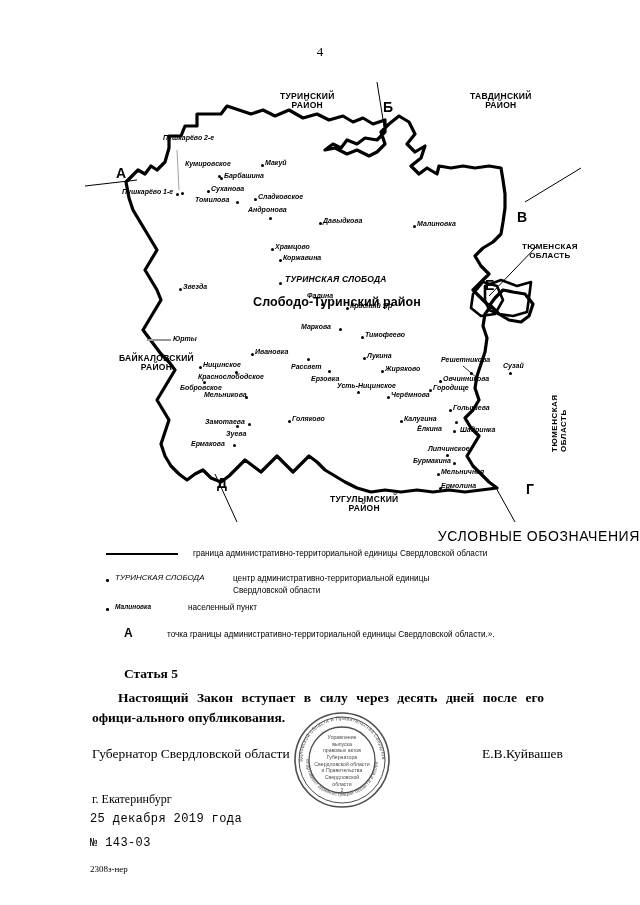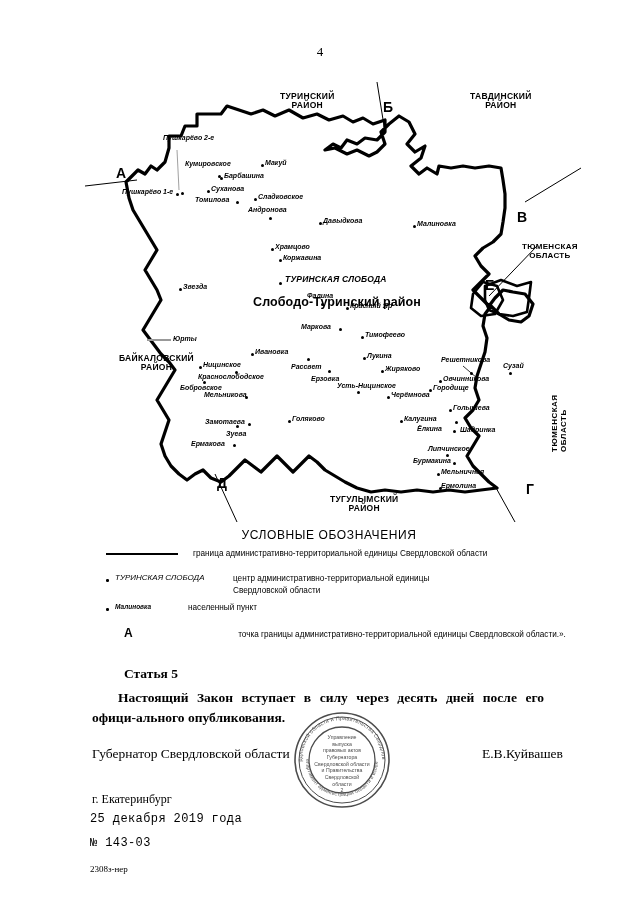--- a/index.html
+++ b/index.html
@@ -98,23 +98,23 @@
     border-radius: 50%;
   }
   
   .legend {
     position: absolute;
     left: 0;
     top: 528px;
     width: 640px;
   }
   .legend-title {
-    text-align: center;
-    font-family: "Liberation Sans", sans-serif;
-    font-size: 12px;
+    text-align: right;
+    font-family: "Liberation Sans", sans-serif;
+    font-size: 14px;
     letter-spacing: .6px;
     margin-left: 18px;
   }
   .legend-line {
     position: absolute;
     left: 106px;
     top: 25px;
     width: 72px;
     height: 2px;
     background: #000;
@@ -423,21 +423,21 @@
     <div class="legend-dot" style="left:106px; top:51px;"></div>
     <div class="legend-sample-center" style="left:115px; top:45px;">ТУРИНСКАЯ СЛОБОДА</div>
     <div class="legend-desc" style="left:233px; top:45px; width:360px;">центр административно-территориальной единицы
 Свердловской области</div>
 
     <div class="legend-dot" style="left:106px; top:80px;"></div>
     <div class="legend-sample-point" style="left:115px; top:75px;">Малиновка</div>
     <div class="legend-desc" style="left:188px; top:74px; width:300px;">населенный пункт</div>
 
     <div class="legend-letter" style="left:124px; top:98px;">А</div>
-    <div class="legend-desc" style="left:167px; top:101px; width:470px;text-align:center;">точка границы административно-территориальной единицы Свердловской области.».</div>
+    <div class="legend-desc" style="left:167px; top:101px; width:470px;">точка границы административно-территориальной единицы Свердловской области.».</div>
   </div>
 
   <div class="article-heading">Статья 5</div>
 
   <div class="para"><span class="indent"></span><span>Настоящий Закон вступает в силу через десять дней после его офици-ального опубликования.</span></div>
 
   <div class="signature-title">Губернатор Свердловской области</div>
   <div class="signature-name">Е.В.Куйвашев</div>
 
   <div class="city">г. Екатеринбург</div>

